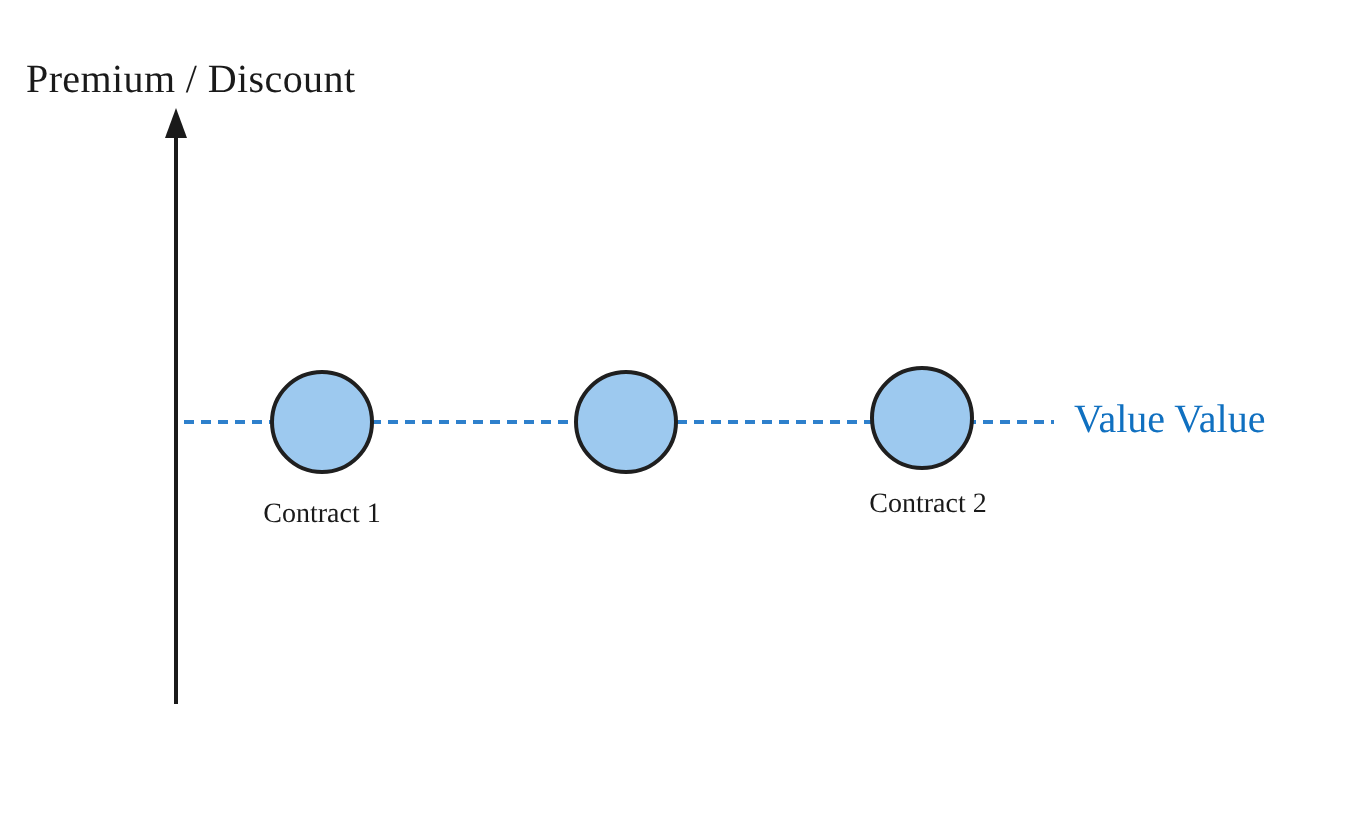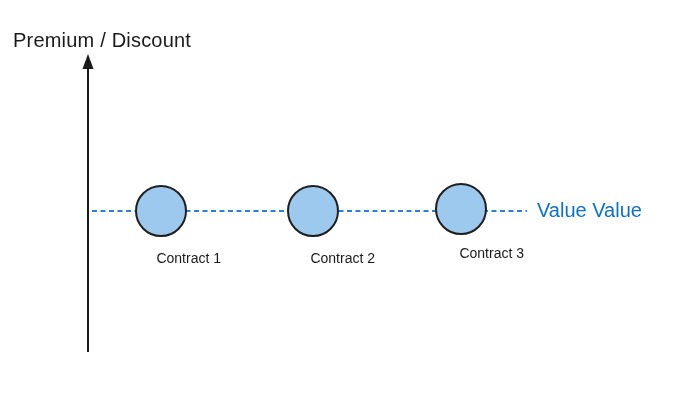--- a/index.html
+++ b/index.html
@@ -7,35 +7,36 @@
     padding: 0;
     background: #ffffff;
     font-family: "Liberation Sans", sans-serif;
   }
   .stage {
     position: relative;
     width: 680px;
     height: 364px;
     background: var(--bg, #ffffff);
     overflow: hidden;
+    font-family: Liberation Serif, serif;
   }
   .label {
     position: absolute;
     color: var(--text-color, #1a1a1a);
     white-space: nowrap;
   }
   .axis-title {
     left: 13px;
     top: 29px;
     font-size: 20px;
     letter-spacing: 0.2px;
   }
   .contract-label {
     width: 120px;
-    text-align: right;
+    text-align: center;
     font-size: 14px;
   }
   .contract-label.c1 { left: 101px; top: 250px; }
   .contract-label.c2 { left: 255px; top: 250px; }
   .contract-label.c3 { left: 404px; top: 245px; }
   .fair-value-label {
     left: 537px;
     top: 199px;
     font-size: 20px;
     color: var(--fair-value-color, #1070c0);
@@ -77,19 +78,18 @@
 
     <circle class="node-circle" cx="161" cy="211" r="25"></circle>
     <circle class="node-circle" cx="313" cy="211" r="25"></circle>
     <circle class="node-circle" cx="461" cy="209" r="25"></circle>
   </svg>
 
   <div class="label axis-title">Premium / Discount</div>
 
   <div class="label contract-label c1">Contract 1</div>
 
-  <div class="label contract-label c2">Contract 2</div>
 
-  <div class="label contract-label c3">Contract 3</div>
+  <div class="label contract-label c3">Contract 2</div>
 
   <div class="label fair-value-label">Value Value</div>
 
 </div>
 
 </body></html>

